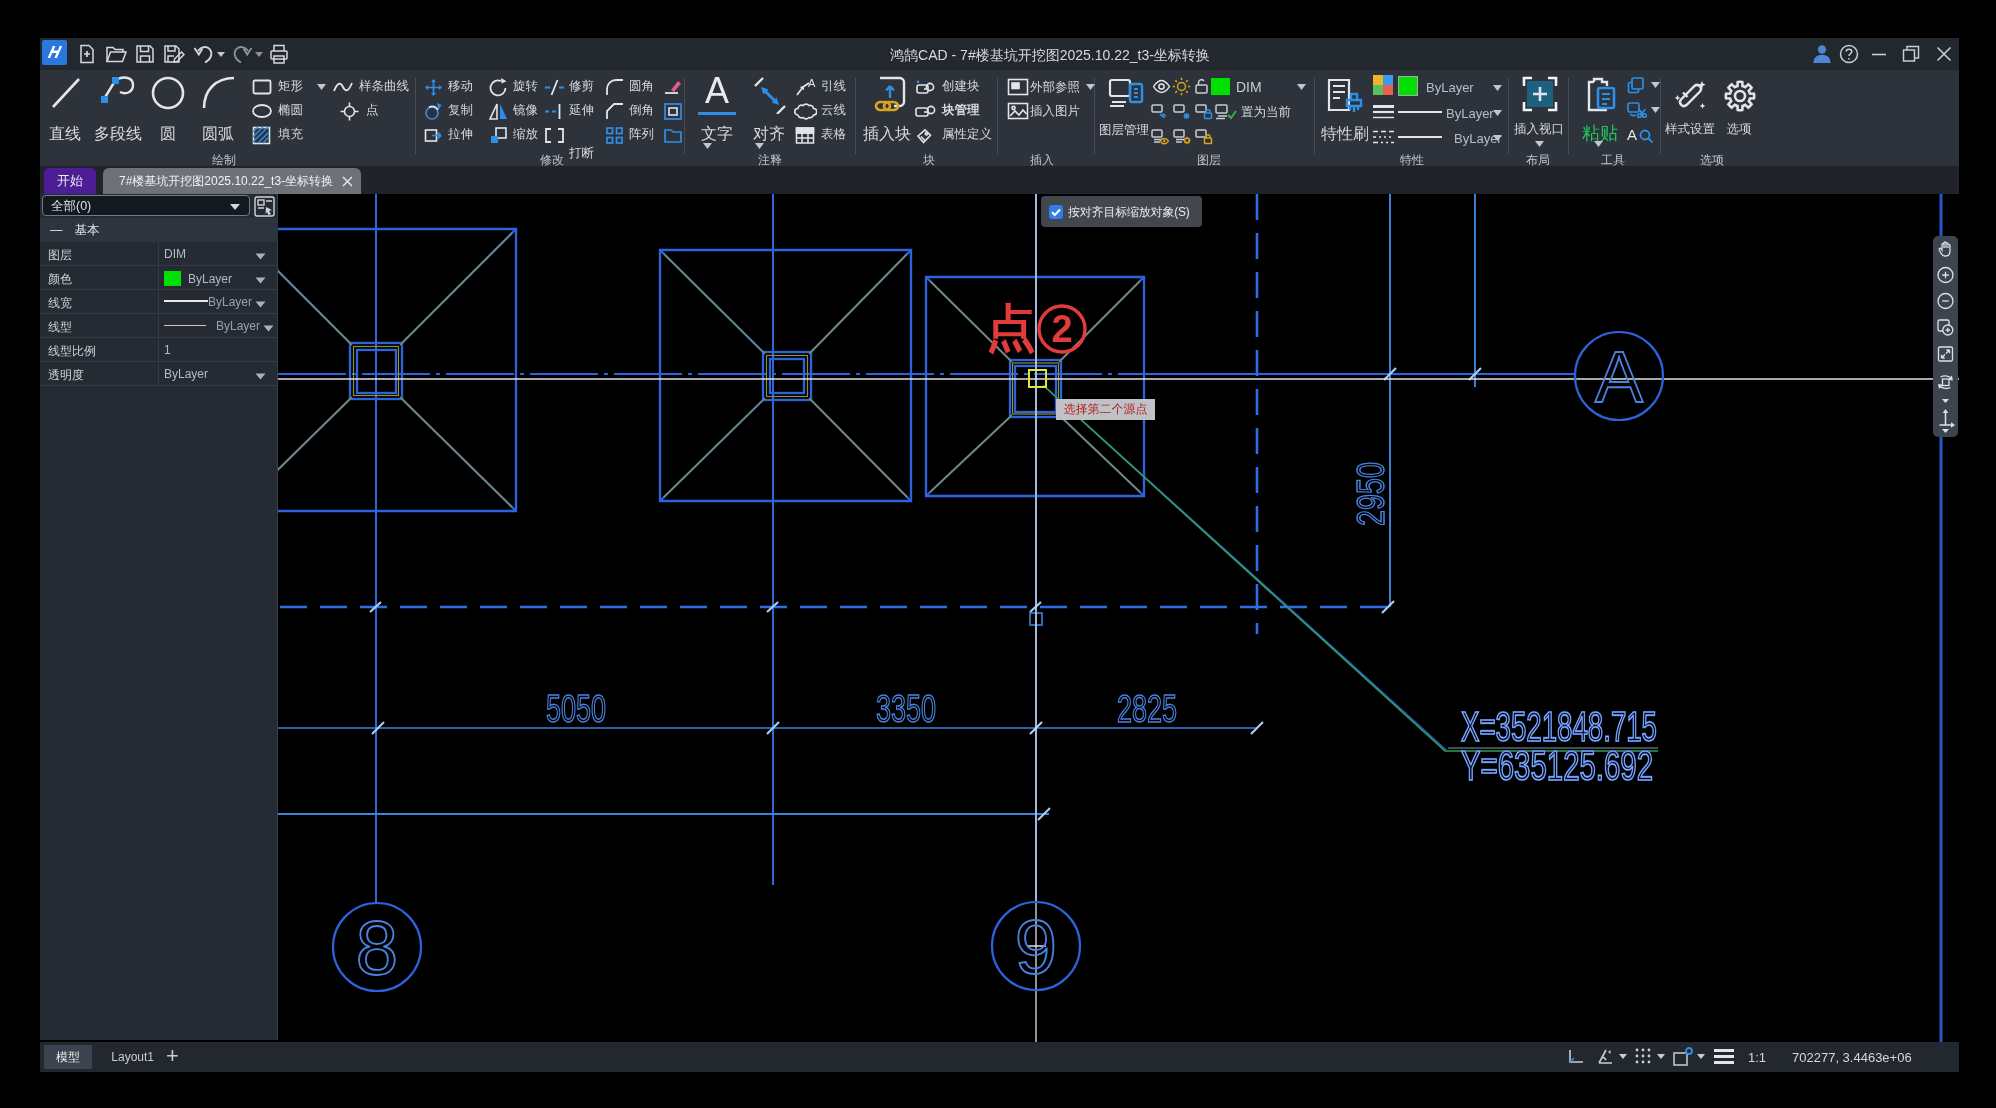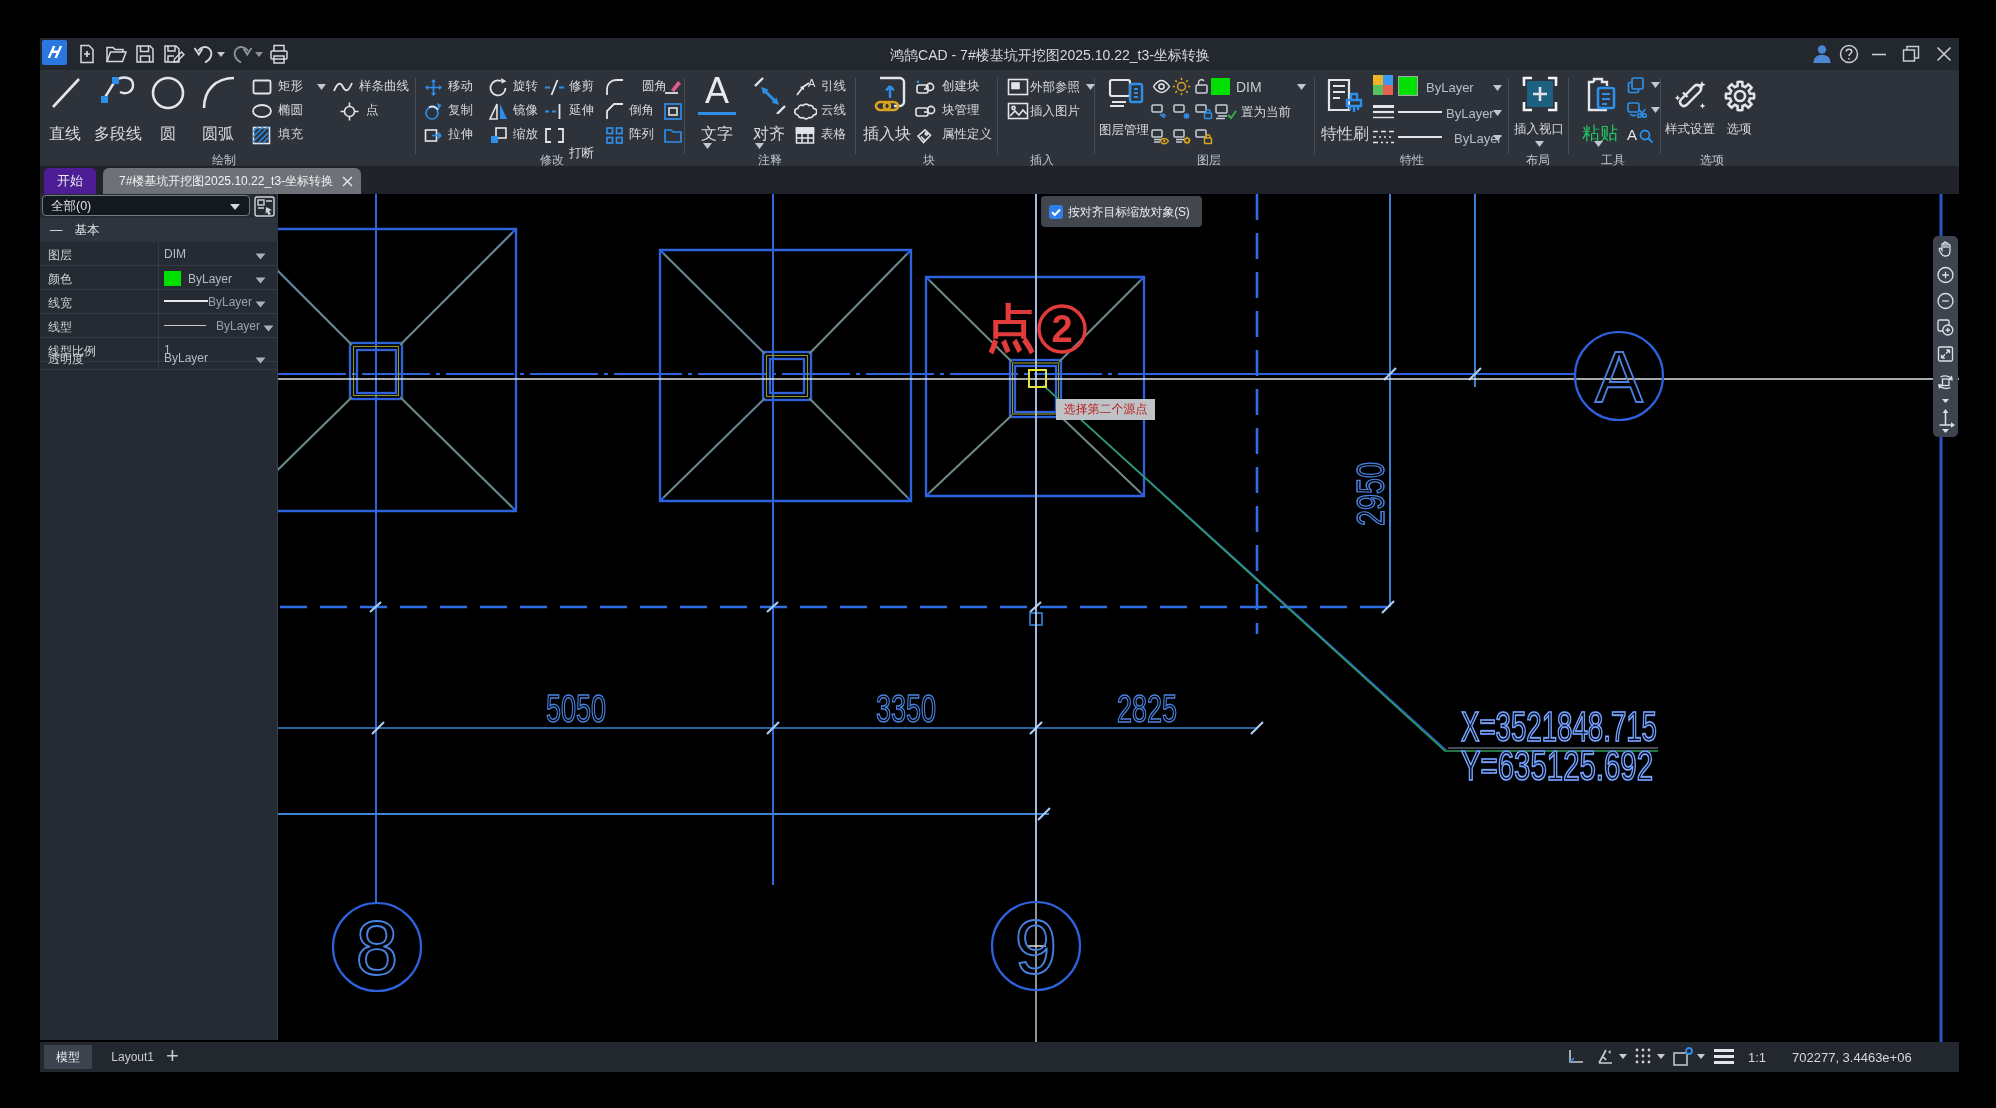--- a/index.html
+++ b/index.html
@@ -160,21 +160,21 @@
       </svg>
     <div class="rl" style="left:473px;top:8px;">旋转</div>
     <svg class="icon" style="left:504px;top:8px" width="21" height="19" viewBox="0 0 21 19" stroke="#e2e5e9" stroke-width="1.8">
         <path d="M1 9.5 H6 M15 9.5 H20" stroke="#2e8fe8"></path>
         <path d="M13.5 2 L7.5 17"></path>
       </svg>
     <div class="rl" style="left:529px;top:8px;">修剪</div>
     <svg class="icon" style="left:565px;top:8px" width="20" height="19" viewBox="0 0 20 19" fill="none" stroke="#e2e5e9" stroke-width="1.8">
         <path d="M2 17 V11 C2 6 6 2 11 2 H18"></path>
       </svg>
-    <div class="rl" style="left:589px;top:8px;margin-left:13px;">圆角</div>
+    <div class="rl" style="left:589px;top:8px;">圆角</div>
     <svg class="icon" style="left:623px;top:8px" width="20" height="19" viewBox="0 0 20 19" fill="none">
         <path d="M2 15 H15" stroke="#e2e5e9" stroke-width="1.8"></path>
         <path d="M8 12 L15 3 L18 5.5 L11 14 Z" fill="#e05c8a"></path>
       </svg>
     <svg class="icon" style="left:384px;top:32px" width="19" height="19" viewBox="0 0 19 19" fill="none" stroke="#2e8fe8" stroke-width="1.7">
         <circle cx="8" cy="11" r="6"></circle>
         <path d="M5 5.5 A6 6 0 0 1 14 8" stroke="#e2e5e9"></path>
         <path d="M13 1 L14.5 8 L17.5 3 Z" fill="#2e8fe8" stroke="none"></path>
       </svg>
     <div class="rl" style="left:408px;top:32px;">复制</div>
@@ -268,21 +268,21 @@
         <rect x="3" y="8" width="11" height="8" rx="2"></rect>
         <circle cx="16" cy="10" r="3.6"></circle>
         <path d="M10 12 H13"></path>
       </svg>
     <div class="rl" style="left:902px;top:8px;">创建块</div>
     <svg class="icon" style="left:874px;top:32px" width="24" height="19" viewBox="0 0 24 19" fill="none" stroke="#e2e5e9" stroke-width="1.6">
         <rect x="2" y="6" width="12" height="8" rx="2"></rect>
         <circle cx="17" cy="8" r="3.6"></circle>
         <path d="M10 10 H13.5"></path>
       </svg>
-    <div class="rl" style="left:902px;top:32px;">块管理</div>
+    <div class="rl" style="left:902px;top:32px;font-weight:bold;">块管理</div>
     <svg class="icon" style="left:874px;top:56px" width="24" height="19" viewBox="0 0 24 19" fill="none" stroke="#e2e5e9" stroke-width="1.6">
         <path d="M2 8 L9 1.8 L14.5 7.2 L7.5 14.5 Z" transform="translate(2 2)"></path>
         <circle cx="10.5" cy="5.8" r="1.2" transform="translate(2 2)"></circle>
         <path d="M5 8.5 L9 12.5" transform="translate(2 2)"></path>
       </svg>
     <div class="rl" style="left:902px;top:56px;">属性定义</div>
     <div class="gl" style="left:883px;top:82px;">块</div>
 
     <svg class="icon" style="left:967px;top:8px" width="22" height="18" viewBox="0 0 22 18" fill="none" stroke="#e2e5e9" stroke-width="1.6">
         <rect x="1.5" y="1.5" width="19" height="15"></rect>
@@ -637,21 +637,21 @@
     <div class="prow" style="top:120px;">
         <div class="pl">线型</div>
         <div class="pv"><span style="display:inline-block;width:42px;height:1px;background:#c6cad0;vertical-align:4px;"></span><span style="color:#9aa0a8;margin-left:10px;">ByLayer</span><svg class="pcaret" style="right:4px" width="11" height="7" viewBox="0 0 11 7">
             <path d="M0.5 0.5 L5.5 6.5 L10.5 0.5 Z" fill="#aab0b8"></path>
           </svg></div>
       </div>
     <div class="prow" style="top:144px;">
         <div class="pl">线型比例</div>
         <div class="pv"><span style="color:#b4bac2">1</span></div>
       </div>
-    <div class="prow" style="top:152px;">
+    <div class="prow" style="top:168px;">
         <div class="pl">透明度</div>
         <div class="pv"><span style="color:#b4bac2">ByLayer</span><svg class="pcaret" width="11" height="7" viewBox="0 0 11 7">
             <path d="M0.5 0.5 L5.5 6.5 L10.5 0.5 Z" fill="#aab0b8"></path>
           </svg></div>
       </div>
   </div>
   <div id="statusbar">
     <div class="abs" style="left:4px;top:3px;width:48px;height:24px;background:#3d434e;color:#e8ebee;font-size:12px;text-align:center;line-height:24px;">模型</div>
     <div class="abs" style="left:58px;top:3px;width:56px;height:24px;color:#c6cbd2;font-size:12px;text-align:right;line-height:24px;">Layout1</div>
     <div class="abs" style="left:126px;top:1px;color:#c6cbd2;font-size:22px;font-weight:300;">+</div>

